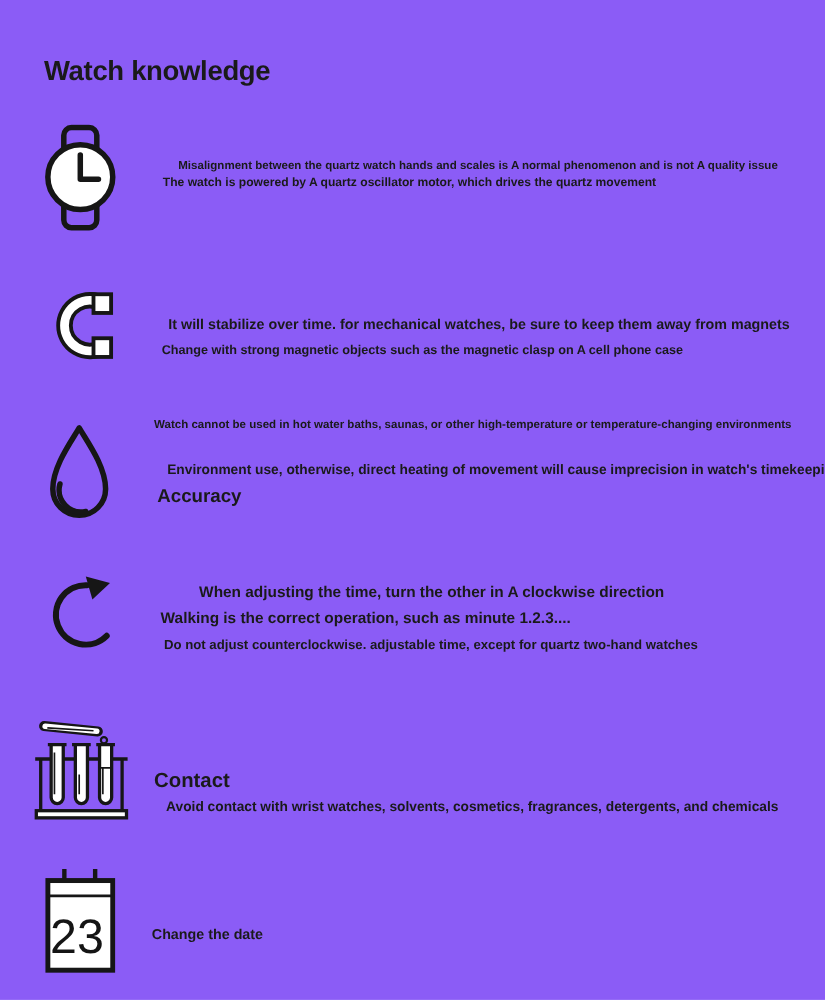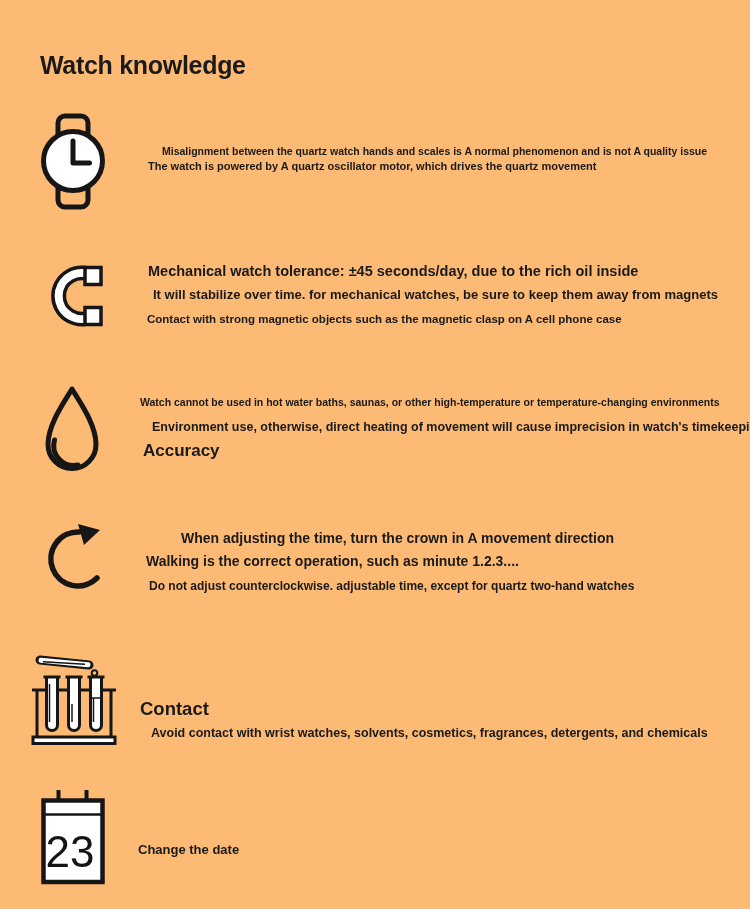--- a/index.html
+++ b/index.html
@@ -1,35 +1,35 @@
 <!DOCTYPE html>
 <html><head>
 <meta charset="utf-8">
 <style>
   html,body{margin:0;padding:0;}
   body{
     width:750px;height:909px;background:#ffffff;
     font-family:"Liberation Sans","DejaVu Sans",sans-serif;
     color:#1a1a1a;overflow:hidden;
   }
-  .canvas{position:relative;width:750px;height:909px;background:#fdba74;}
+  .canvas{position:relative;width:750px;height:909px;background:#8b5cf6;}
   .title{
     position:absolute;left:40px;top:34px;
     font-size:25px;font-weight:700;letter-spacing:-0.3px;white-space:nowrap;
   }
   .txt{position:absolute;white-space:nowrap;font-weight:700;color:#1a1a1a;line-height:1.2;}
   
   .s1l1{left:162px;top:145px;font-size:10.5px;}
   .s1l2{left:148px;top:160px;font-size:11px;}
   
   .s2l1{left:148px;top:263px;font-size:14.5px;}
   .s2l2{left:153px;top:287px;font-size:13px;}
   .s2l3{left:147px;top:313px;font-size:11.5px;}
   
-  .s3l1{left:140px;top:396px;font-size:10.5px;}
+  .s3l1{left:140px;top:380px;font-size:10.5px;}
   .s3l2{left:152px;top:420px;font-size:12.5px;}
   .s3l3{left:143px;top:441px;font-size:17px;}
   
   .s4l1{left:181px;top:530px;font-size:14px;}
   .s4l2{left:146px;top:553px;font-size:14px;}
   .s4l3{left:149px;top:579px;font-size:12px;}
   
   .s5l1{left:151px;top:678px;font-size:12.5px;margin-top:48px;}
   .s5l2{left:140px;top:698px;font-size:18.5px;}
   
@@ -72,41 +72,40 @@
   <div class="txt s1l2">The watch is powered by A quartz oscillator motor, which drives the quartz movement</div>
 
   <div class="icon icon-magnet">
     <svg width="64" height="64" viewBox="0 0 64 64" fill="none">
       <path class="nofill" d="M 52 12 A 23 23 0 1 0 52 52" stroke-width="15"></path>
       <path class="nofill white" d="M 52 12 A 23 23 0 1 0 52 52" stroke-width="8"></path>
       <rect class="whitefill" x="44" y="3.5" width="16" height="17" stroke-width="3.5"></rect>
       <rect class="whitefill" x="44" y="43.5" width="16" height="17" stroke-width="3.5"></rect>
     </svg>
   </div>
-  <div class="txt s2l1">Mechanical watch tolerance: ±45 seconds/day, due to the rich oil inside</div>
   <div class="txt s2l2">It will stabilize over time. for mechanical watches, be sure to keep them away from magnets</div>
-  <div class="txt s2l3">Contact with strong magnetic objects such as the magnetic clasp on A cell phone case</div>
+  <div class="txt s2l3">Change with strong magnetic objects such as the magnetic clasp on A cell phone case</div>
 
   <div class="icon icon-drop">
     <svg width="64" height="95" viewBox="0 0 64 95" fill="none">
       <path class="nofill" d="M32 5 C25 17 8 40 8 60.5 A24 24 0 0 0 56 60.5 C56 40 39 17 32 5 Z" stroke-width="5" stroke-linejoin="round"></path>
       <path class="nofill" d="M14.5 56 A20 20 0 0 0 38 81" stroke-width="5" stroke-linecap="round"></path>
     </svg>
   </div>
   <div class="txt s3l1">Watch cannot be used in hot water baths, saunas, or other high-temperature or temperature-changing environments</div>
   <div class="txt s3l2">Environment use, otherwise, direct heating of movement will cause imprecision in watch's timekeeping</div>
   <div class="txt s3l3">Accuracy</div>
 
   <div class="icon icon-arrow">
     <svg width="68" height="88" viewBox="0 0 68 88" fill="none">
       <path class="nofill" d="M 41 11 A 27 27 0 1 0 59 57" stroke-width="5.5" stroke-linecap="round"></path>
       <polygon class="solid" points="62,9 40,3 46,24"></polygon>
     </svg>
   </div>
-  <div class="txt s4l1">When adjusting the time, turn the crown in A movement direction</div>
+  <div class="txt s4l1">When adjusting the time, turn the other in A clockwise direction</div>
   <div class="txt s4l2">Walking is the correct operation, such as minute 1.2.3....</div>
   <div class="txt s4l3">Do not adjust counterclockwise. adjustable time, except for quartz two-hand watches</div>
 
   <div class="icon icon-tubes">
     <svg width="88" height="100" viewBox="0 0 88 100" fill="none">
 
       <line x1="10" y1="14" x2="59" y2="19" stroke-width="9" stroke-linecap="round"></line>
       <line class="white" x1="11" y1="14.3" x2="58" y2="18.7" stroke-width="5" stroke-linecap="round"></line>
       <line x1="13" y1="15.7" x2="55" y2="18.3" stroke-width="1.5"></line>
       <circle class="nofill" cx="64.5" cy="27" r="2.8" stroke-width="2"></circle>

